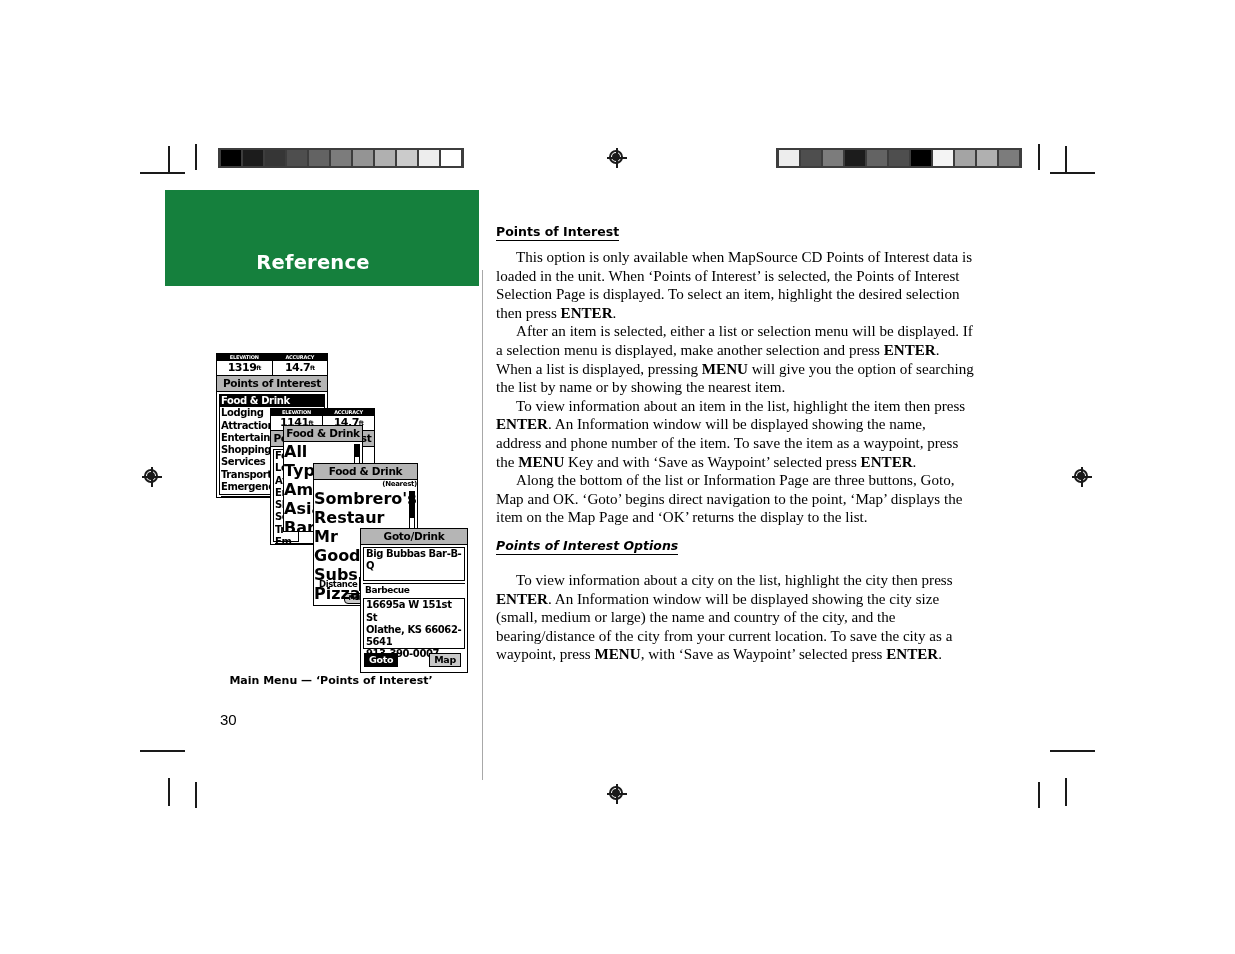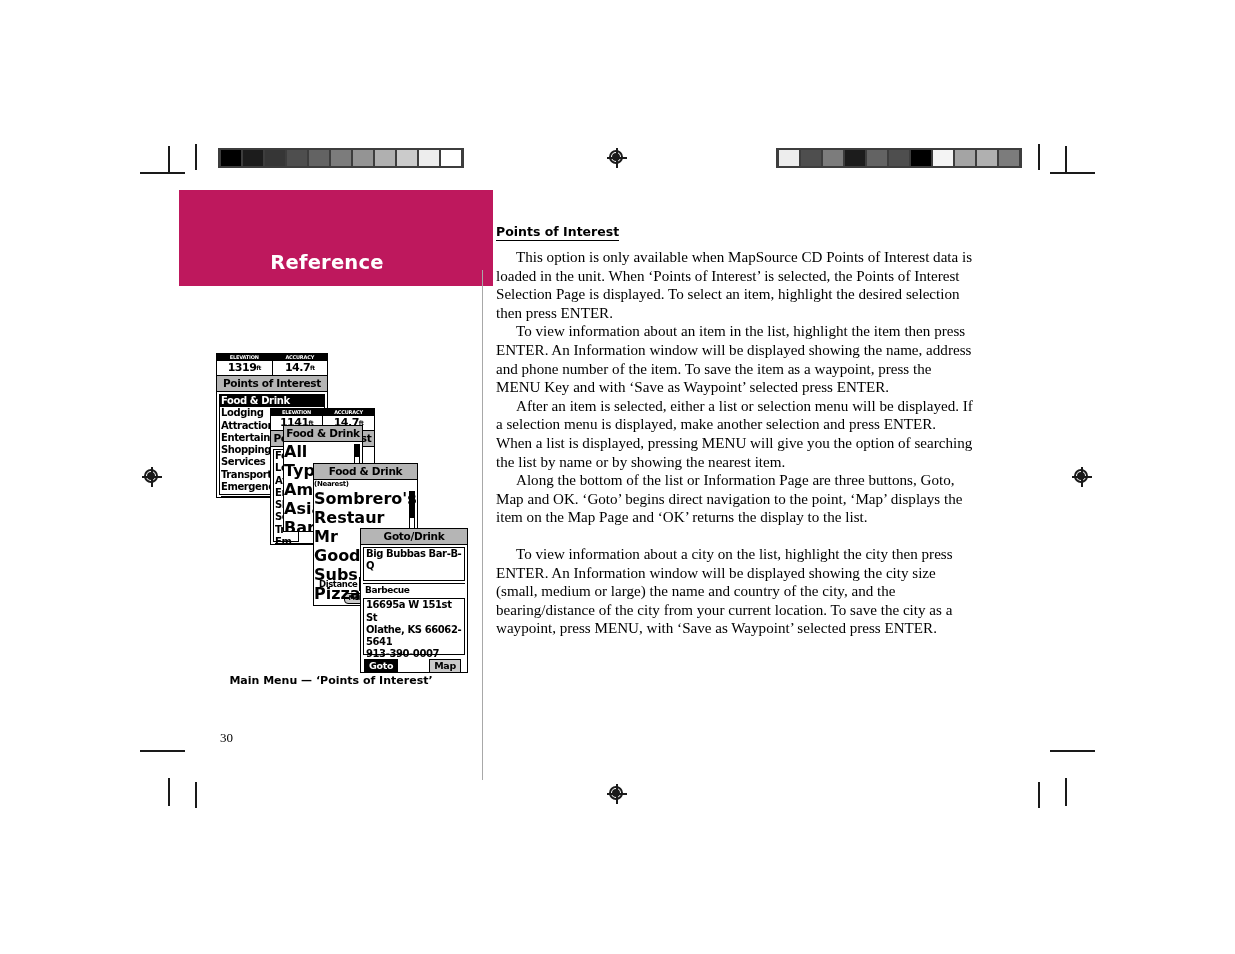--- a/index.html
+++ b/index.html
@@ -51,23 +51,23 @@
 
   .vrule {
     position: absolute;
     left: 482px; top: 270px;
     width: 1px; height: 510px;
     background: #a8a8a8;
   }
 
   .ref-banner {
     position: absolute;
-    left: 179px; top: 190px;
+    left: 165px; top: 190px;
     width: 314px; height: 96px;
-    background: #be185d;
+    background: #15803d;
   }
   .ref-banner .txt {
     position: absolute;
     left: 0; right: 18px; bottom: 12px;
     text-align: center;
     color: #ffffff;
     font-family: "DejaVu Sans", sans-serif;
     font-weight: bold;
     font-size: 19.5px;
     letter-spacing: 0.2px;
@@ -94,23 +94,23 @@
     text-align: center;
     font-family: "DejaVu Sans", sans-serif;
     font-weight: bold;
     font-size: 11px;
     padding-right: 14px;
     box-sizing: border-box;
   }
 
   .folio {
     position: absolute;
-    left: 220px; top: 730px;
-    font-family: Liberation Serif, serif;
-    font-size: 13px;
+    left: 220px; top: 711px;
+    font-family: Liberation Sans, sans-serif;
+    font-size: 15px;
   }
 
   
   .col {
     position: absolute;
     left: 496px; top: 222px;
     width: 478px;
   }
   .col h3 {
     margin: 0 0 4px 0;
@@ -126,21 +126,21 @@
   .head-wrap { margin-bottom: 3px; }
   .col p {
     margin: 0 0 0 0;
     font-family: "Liberation Serif", serif;
     font-size: 15.1px;
     line-height: 18.6px;
     text-indent: 20px;
     text-align: left;
   }
   .gap { height: 9px; }
-  b { font-weight: normal; }
+  b { font-weight: bold; }
 
   
   .gps {
     position: absolute;
     background: #ffffff;
     border: 1.5px solid #000;
     box-sizing: border-box;
     font-family: "DejaVu Sans", sans-serif;
     font-weight: bold;
     color: #000;
@@ -219,21 +219,21 @@
   }
   .dlg .dtitle {
     background: #b5b5b5;
     border-bottom: 1.5px solid #000;
     text-align: center;
     font-size: 10.5px;
     line-height: 15px;
     letter-spacing: -0.3px;
   }
   .dlg .dsub {
-    text-align: left;
+    text-align: right;
     font-size: 7px;
     line-height: 9px;
     letter-spacing: -0.3px;
   }
   .scrollbar {
     position: absolute;
     right: 2px;
     width: 6px;
     border: 1px solid #000;
     background: #fff;
@@ -426,42 +426,43 @@
         <span class="infoline" style="font-size:8px;">to</span>
       </div>
     </div>
 
     <div class="dlg" style="left:360px;top:528px;width:108px;height:145px;">
       <div class="dtitle">Goto/Drink</div>
       <div class="ibox" style="height:34px;">
         <div class="infoline">Big Bubbas Bar-B-Q</div>
       </div>
       <div class="infoline" style="border-top:1.5px solid #000;margin:0 2px;font-size:9px;">Barbecue</div>
-      <div class="ibox" style="height:57px;">
+      <div class="ibox" style="height:51px;">
         <div class="infoline">16695a W 151st St</div>
         <div class="infoline">Olathe, KS 66062-</div>
         <div class="infoline">5641</div>
         <div class="infoline">913-390-0007</div>
       </div>
       <div class="btnrow" id="gps4-buttons">
           <span class="gbtn active">Goto</span>
           <span class="gbtn">Map</span>
           <span class="gbtn">OK</span>
         </div>
     </div>
 
   </div>
 
   <div class="figcaption">Main Menu — ‘Points of Interest’</div>
   <div class="folio">30</div>
 
   <div class="col" id="text-column">
       <div class="head-wrap"><h3>Points of Interest</h3></div>
       <p>This option is only available when MapSource CD Points of Interest data is loaded in the unit.  When ‘Points of Interest’ is selected, the Points of Interest Selection Page is displayed.  To select an item, highlight the desired selection then press <b>ENTER</b>.</p>
+      <p>After an item is selected, either a list or selection menu will be displayed. If a selection menu is displayed, make another selection and press <b>ENTER</b>.  When a list is displayed, pressing <b>MENU</b> will give you the option of searching the list by name or by showing the nearest item.</p>
       <p>To view information about an item in the list, highlight the item then press <b>ENTER</b>. An Information window will be displayed showing the name, address and phone number of the item.  To save the item as a waypoint, press the <b>MENU</b> Key and with ‘Save as Waypoint’ selected press <b>ENTER</b>.</p>
-      <p>After an item is selected, either a list or selection menu will be displayed. If a selection menu is displayed, make another selection and press <b>ENTER</b>.  When a list is displayed, pressing <b>MENU</b> will give you the option of searching the list by name or by showing the nearest item.</p>
       <p>Along the bottom of the list or Information Page are three buttons, Goto, Map and OK. ‘Goto’ begins direct navigation to the point, ‘Map’ displays the item on the Map Page and ‘OK’ returns the display to the list.</p>
       <div class="gap"></div>
+      <div class="head-wrap"><h3 class="italic">Points of Interest Options</h3></div>
       <div class="gap"></div>
       <p>To view information about a city on the list, highlight the city then press <b>ENTER</b>.  An Information window will be displayed showing the city size (small, medium or large) the name and country of the city, and the bearing/distance of the city from your current location. To save the city as a waypoint, press <b>MENU</b>, with ‘Save as Waypoint’ selected press <b>ENTER</b>.</p>
     </div>
 
 </div>
 
 </body></html>

